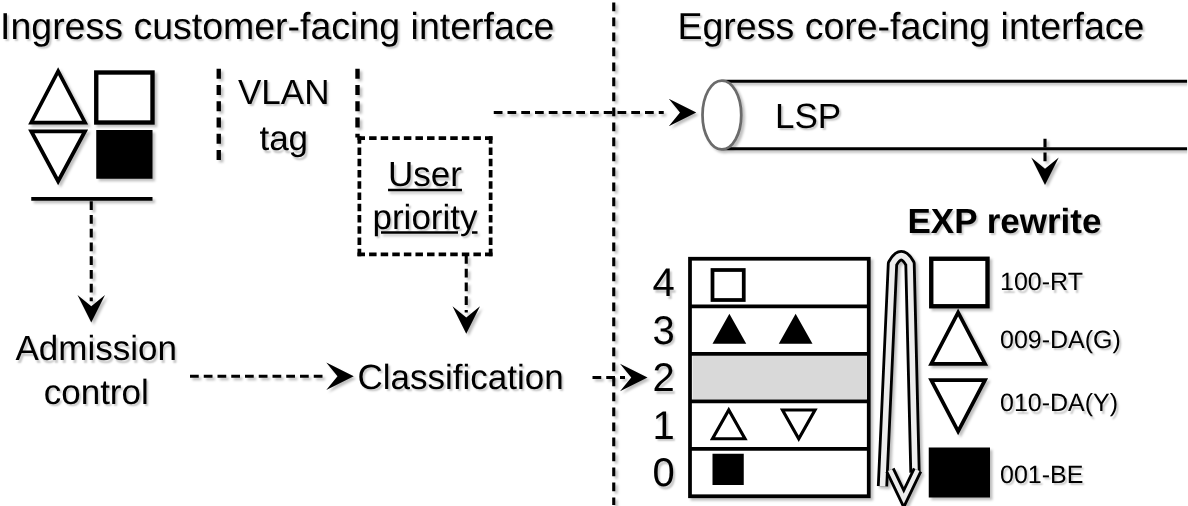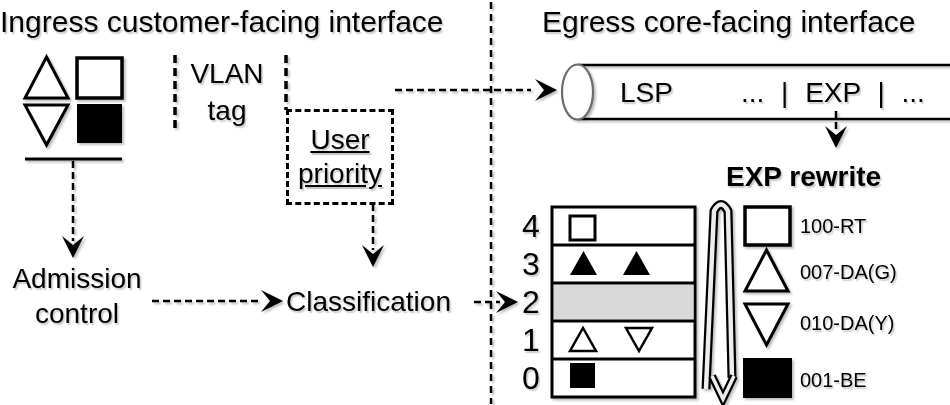--- a/index.html
+++ b/index.html
@@ -121,28 +121,27 @@
 
   <div class="userbox">
     <span class="lbl wrap" style="text-shadow:1.5px 2px 1.5px rgba(0,0,0,0.22);text-decoration:underline;">User priority</span>
   </div>
 
   <div class="txt lbl wrap admission">Admission control</div>
 
   <div class="txt lbl classification">Classification</div>
 
   <div class="txt lbl lsp">LSP</div>
-  <div class="txt lbl fields">... | EXP | ...</div>
 
   <div class="txt lbl exprewrite">EXP rewrite</div>
 
   <div class="qlabel" style="top:207px;">4</div>
   <div class="qlabel" style="top:245px;">3</div>
   <div class="qlabel" style="top:283px;">2</div>
   <div class="qlabel" style="top:321px;">1</div>
   <div class="qlabel" style="top:359px;">0</div>
 
   <div class="legend-lbl" style="top:211px;">100-RT</div>
-  <div class="legend-lbl" style="top:257px;">007-DA(G)</div>
+  <div class="legend-lbl" style="top:257px;">009-DA(G)</div>
   <div class="legend-lbl" style="top:308px;">010-DA(Y)</div>
   <div class="legend-lbl" style="top:365px;">001-BE</div>
 
 </div>
 
 </body></html>

